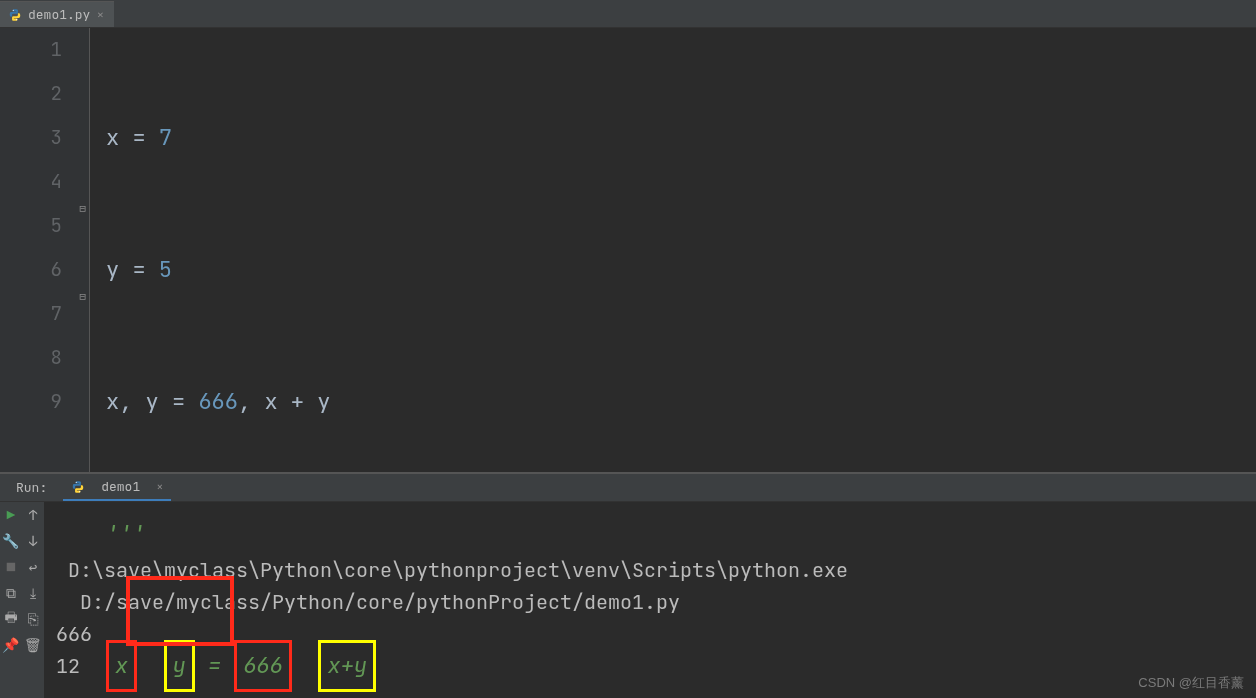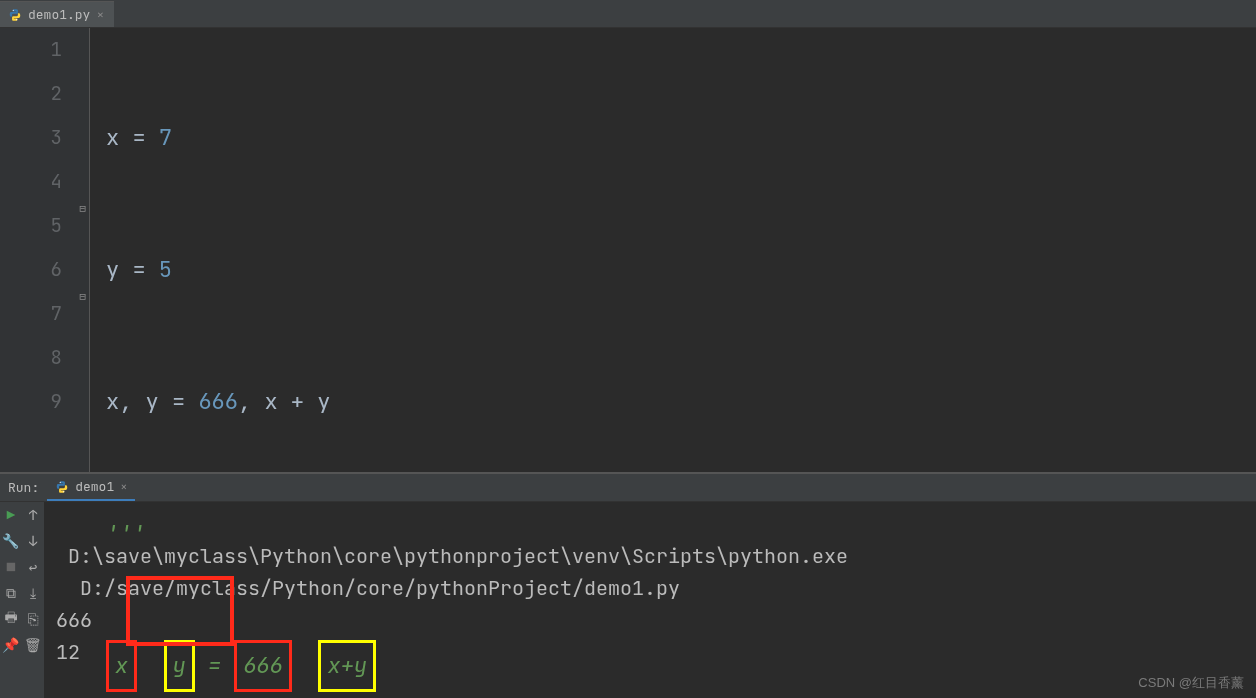--- a/index.html
+++ b/index.html
@@ -25,31 +25,31 @@
   .tok-str { color:#629755; font-style:italic; }
   .tok-comment { color:#629755; font-style:italic; }
   .box-red { border:3px solid #ff2a1a; padding:1px 6px; }
   .box-yel { border:3px solid #ffff00; padding:1px 6px; }
   
   
   .splitter { height:2px; background:#555; }
   
   
   .run-hdr { height:28px; background:#3c3f41; display:flex; align-items:center; font-size:13px; color:#bbb; border-bottom:1px solid #323232; }
-  .run-hdr .lbl { padding:0 8px; }
-  .run-tab { display:flex; align-items:center; gap:6px; padding:4px 8px; border-bottom:2px solid #3d7dbb;text-align:right; }
+  .run-hdr .lbl { padding:0 16px; }
+  .run-tab { display:flex; align-items:center; gap:16px; padding:4px 8px; border-bottom:2px solid #3d7dbb;text-align:right; }
   .run-tab .close-x { color:#888; font-size:12px; }
   
   
   .run-body { display:flex; height:196px; background:#2b2b2b; }
   .tool-col { width:22px; background:#3c3f41; display:flex; flex-direction:column; align-items:center; padding-top:4px; gap:8px; font-size:14px; }
   .tool-col2 { width:22px; background:#3c3f41; display:flex; flex-direction:column; align-items:center; padding-top:4px; gap:8px; font-size:14px; color:#888; }
   .tool-btn { width:18px; height:18px; display:flex; align-items:center; justify-content:center; color:#aaa; cursor:pointer; }
   .play { color:#499c54; }
-  .console { flex:1; padding:6px 12px; font-size:20px; line-height:32px; white-space:pre; color:#bbb; position:relative; }
+  .console { flex:1; padding:20px 12px; font-size:20px; line-height:32px; white-space:pre; color:#bbb; position:relative; }
   .run-cmd-indent { padding-left:12px; }
   .out-box { position:absolute; left:82px; top:74px; width:108px; height:70px; border:4px solid #ff2a1a; pointer-events:none; }
   
   .watermark { position:absolute; bottom:6px; right:12px; color:#7a7a7a; font-size:13px; font-family:Arial,sans-serif;margin-left:40px; }
 </style>
 </head>
 <body>
 
 <div class="tab-bar">
   <div class="tab">

